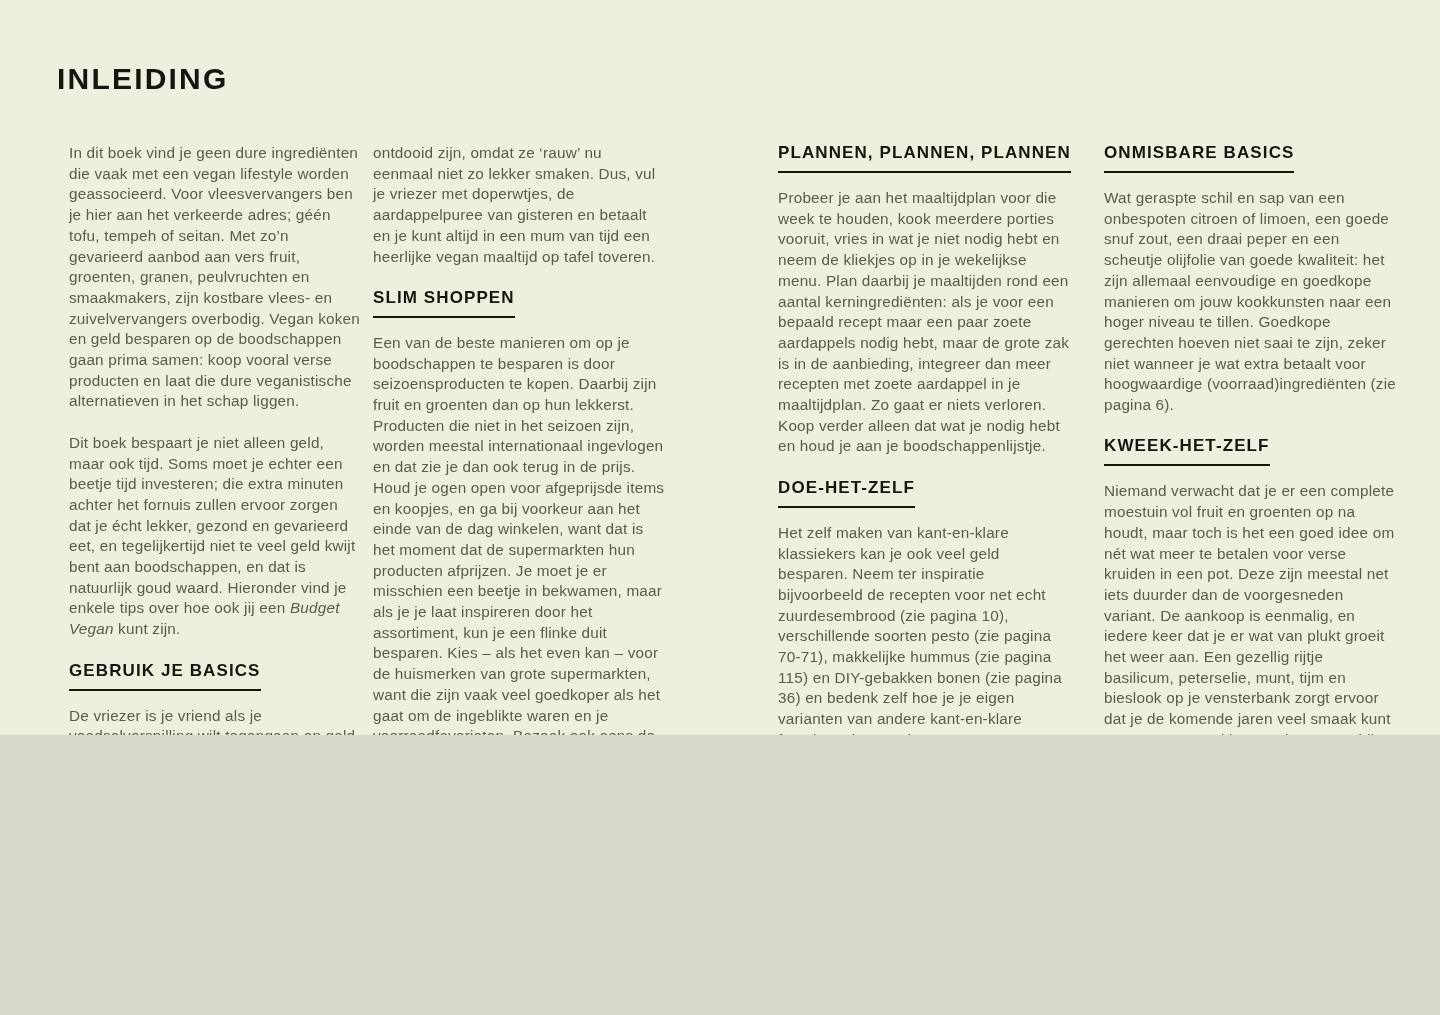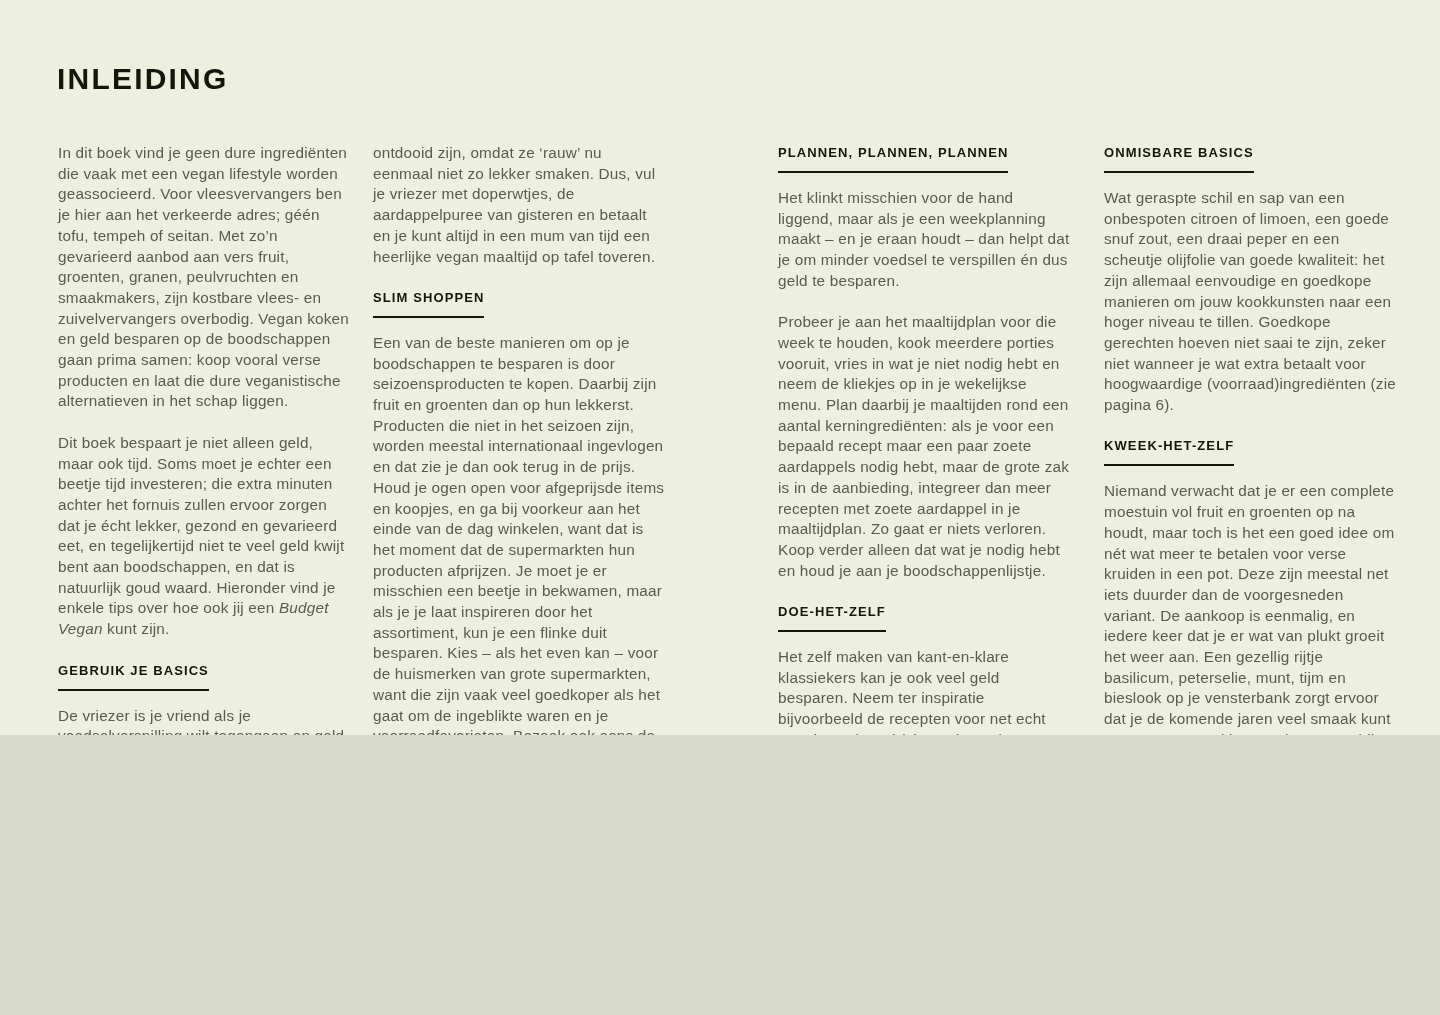--- a/index.html
+++ b/index.html
@@ -24,29 +24,29 @@
   }
   .col {
     position: absolute;
     top: 143px;
     width: 292px;
     font-size: 15.3px;
     line-height: 20.7px;
     letter-spacing: 0.2px;
     color: var(--body_text, #575c4d);
   }
-  .c1 { left: 58px; }
+  .c1 { left: 69px; }
   .c2 { left: 373px; }
   .c3 { left: 778px; }
   .c4 { left: 1104px; }
   .col p { margin: 0 0 20.7px 0; }
   .col p:last-child { margin-bottom: 0; }
   .section-heading {
     display: table;
-    font-size: 13px;
+    font-size: 17px;
     line-height: 20px;
     font-weight: 700;
     letter-spacing: 1.1px;
     color: var(--heading_text, #15170d);
     border-bottom: 2.5px solid var(--heading_text, #15170d);
     padding-bottom: 8px;
     margin: 0 0 15px 0;
     white-space: nowrap;
   }
   .section-heading.mid { margin-top: 19px; }
@@ -86,21 +86,20 @@
   </div>
 
   <div class="col c2">
     <p>ontdooid zijn, omdat ze ‘rauw’ nu eenmaal niet zo lekker smaken. Dus, vul je vriezer met doperwtjes, de aardappelpuree van gisteren en betaalt en je kunt altijd in een mum van tijd een heerlijke vegan maaltijd op tafel toveren.</p>
     <h2 class="section-heading mid">SLIM SHOPPEN</h2>
     <p>Een van de beste manieren om op je boodschappen te besparen is door seizoensproducten te kopen. Daarbij zijn fruit en groenten dan op hun lekkerst. Producten die niet in het seizoen zijn, worden meestal internationaal ingevlogen en dat zie je dan ook terug in de prijs. Houd je ogen open voor afgeprijsde items en koopjes, en ga bij voorkeur aan het einde van de dag winkelen, want dat is het moment dat de supermarkten hun producten afprijzen. Je moet je er misschien een beetje in bekwamen, maar als je je laat inspireren door het assortiment, kun je een flinke duit besparen. Kies – als het even kan – voor de huismerken van grote supermarkten, want die zijn vaak veel goedkoper als het gaat om de ingeblikte waren en je voorraadfavorieten. Bezoek ook eens de toko of buurtsuper, want vaak zijn gedroogde peulvruchten, granen en specerijen daar tot wel vijf keer goedkoper dan bij de gewone supermarkt. Veel supermarkten en groenteboeren verkopen ook zakken met fruit en groenten die afwijkend van vorm zijn; deze ‘buitenbeentjes’ kosten veel minder dan hun perfecte tegenhangers.</p>
   </div>
 
   <div class="col c3">
     <h2 class="section-heading">PLANNEN, PLANNEN, PLANNEN</h2>
-    <p>Het klinkt misschien voor de hand liggend, maar als je een weekplanning maakt – en je eraan houdt – dan helpt dat je om minder voedsel te verspillen én dus geld te besparen.</p>
     <p>Probeer je aan het maaltijdplan voor die week te houden, kook meerdere porties vooruit, vries in wat je niet nodig hebt en neem de kliekjes op in je wekelijkse menu. Plan daarbij je maaltijden rond een aantal kerningrediënten: als je voor een bepaald recept maar een paar zoete aardappels nodig hebt, maar de grote zak is in de aanbieding, integreer dan meer recepten met zoete aardappel in je maaltijdplan. Zo gaat er niets verloren. Koop verder alleen dat wat je nodig hebt en houd je aan je boodschappenlijstje.</p>
     <h2 class="section-heading mid">DOE-HET-ZELF</h2>
     <p>Het zelf maken van kant-en-klare klassiekers kan je ook veel geld besparen. Neem ter inspiratie bijvoorbeeld de recepten voor net echt zuurdesembrood (zie pagina 10), verschillende soorten pesto (zie pagina 70-71), makkelijke hummus (zie pagina 115) en DIY-gebakken bonen (zie pagina 36) en bedenk zelf hoe je je eigen varianten van andere kant-en-klare favorieten kunt maken.</p>
   </div>
 
   <div class="col c4">
     <h2 class="section-heading">ONMISBARE BASICS</h2>
     <p>Wat geraspte schil en sap van een onbespoten citroen of limoen, een goede snuf zout, een draai peper en een scheutje olijfolie van goede kwaliteit: het zijn allemaal eenvoudige en goedkope manieren om jouw kookkunsten naar een hoger niveau te tillen. Goedkope gerechten hoeven niet saai te zijn, zeker niet wanneer je wat extra betaalt voor hoogwaardige (voorraad)ingrediënten (zie pagina 6).</p>
     <h2 class="section-heading mid">KWEEK-HET-ZELF</h2>
     <p>Niemand verwacht dat je er een complete moestuin vol fruit en groenten op na houdt, maar toch is het een goed idee om nét wat meer te betalen voor verse kruiden in een pot. Deze zijn meestal net iets duurder dan de voorgesneden variant. De aankoop is eenmalig, en iedere keer dat je er wat van plukt groeit het weer aan. Een gezellig rijtje basilicum, peterselie, munt, tijm en bieslook op je vensterbank zorgt ervoor dat je de komende jaren veel smaak kunt toevoegen aan al je gerechten. Daarbij kun je kruiden als basilicum, koriander en peterselie ook gemakkelijk zelf kweken, wat nog goedkoper is ook: plant ze in gerecyclede yoghurtbekertjes waarbij je een paar gaatjes in de bodem prikt, zodat overtollig water eruit kan lopen. Of geef sla en lente-ui een tweede leven door hun wortels in het water te zetten, zodat ze opnieuw uit kunnen groeien.</p>

